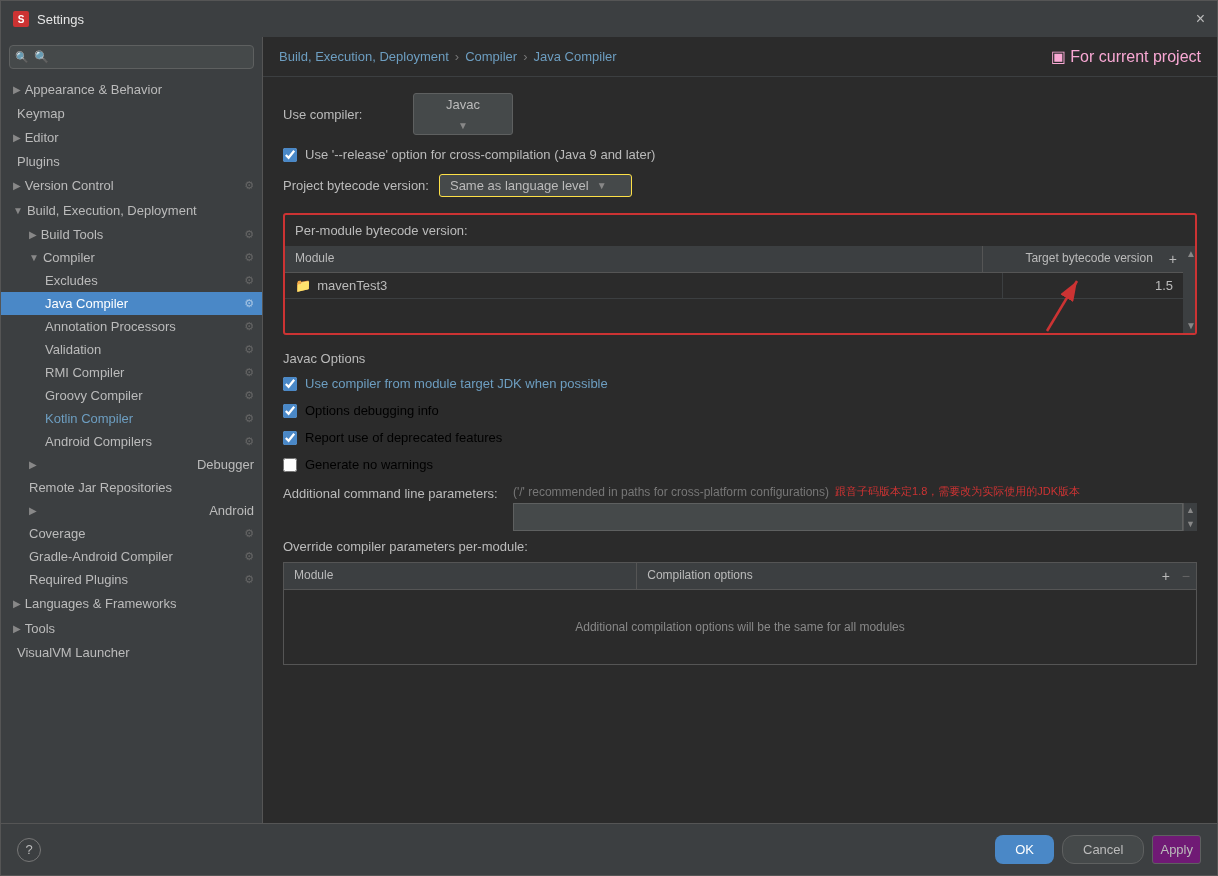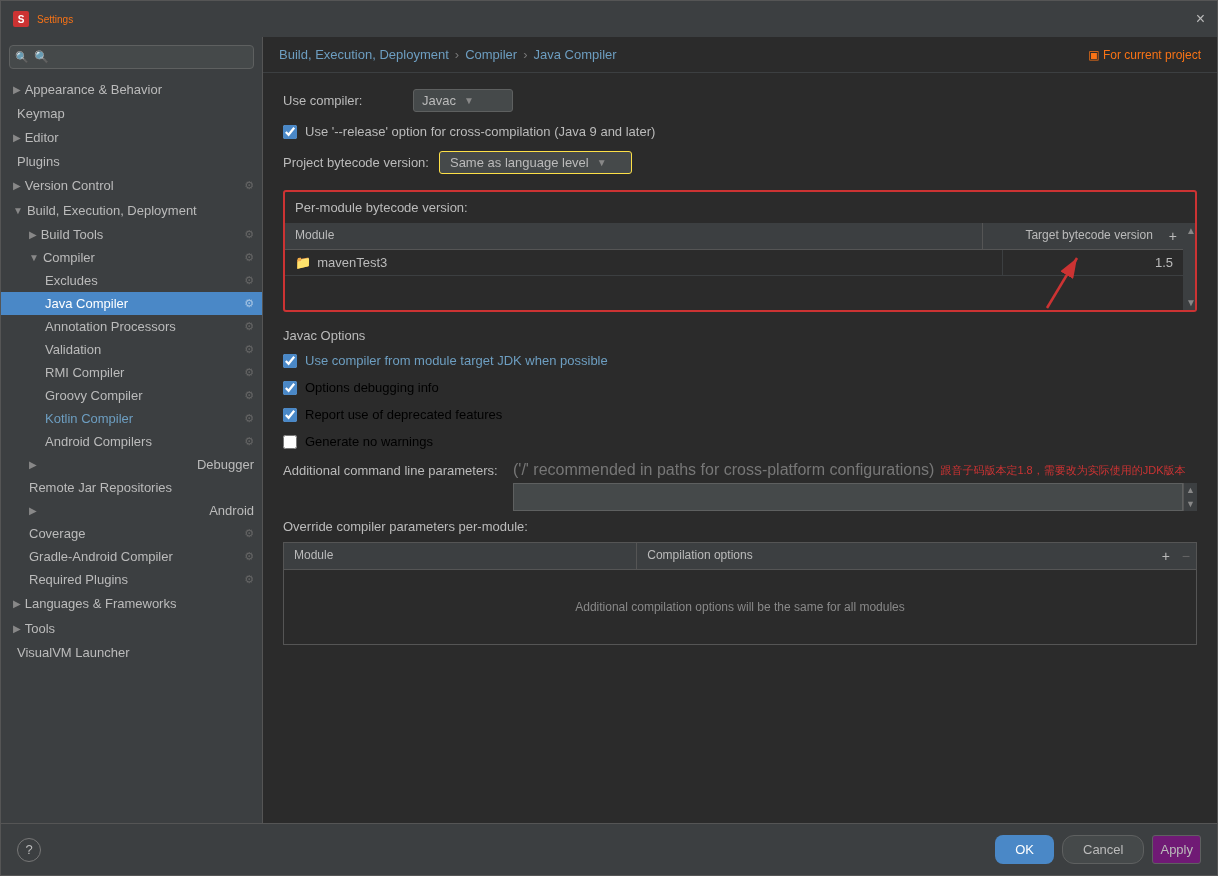--- a/index.html
+++ b/index.html
@@ -3,21 +3,21 @@
   <meta charset="utf-8">
   <style>
     * { box-sizing: border-box; margin: 0; padding: 0; }
     body { font-family: 'Segoe UI', Arial, sans-serif; font-size: 13px; background: #3c3f41; }
     
     .window { width: 1218px; height: 876px; background: #3c3f41; display: flex; flex-direction: column; border: 1px solid #555; }
     
     .title-bar { background: #3c3f41; color: #bbb; padding: 8px 12px; display: flex; align-items: center; justify-content: space-between; min-height: 36px; }
     .title-bar-left { display: flex; align-items: center; gap: 8px; }
     .title-icon { width: 16px; height: 16px; background: #cc3333; border-radius: 2px; display: flex; align-items: center; justify-content: center; font-size: 10px; color: white; font-weight: bold; }
-    .title-text { color: #f97316; font-size: 10px; }
+    .title-text { color: #e5e5e5; font-size: 13px; }
     .close-btn { color: #bbb; cursor: pointer; font-size: 16px; line-height: 1; }
     
     .content { display: flex; flex: 1; overflow: hidden; }
     
     
     .sidebar { width: 262px; background: #3c3f41; border-right: 1px solid #555; overflow-y: auto; padding: 4px 0; }
     
     .search-box { margin: 4px 8px 8px 8px; position: relative; }
     .search-box input { width: 100%; background: #45494a; border: 1px solid #5e6060; color: #bbb; padding: 4px 8px 4px 24px; border-radius: 4px; font-size: 12px; outline: none; }
     .search-icon-wrap { position: absolute; left: 6px; top: 50%; transform: translateY(-50%); color: #888; font-size: 11px; }
@@ -34,28 +34,28 @@
     .chevron { font-size: 10px; color: #888; }
     .settings-icon { font-size: 11px; color: #666; margin-left: auto; }
     
     
     .main { flex: 1; background: #2b2b2b; display: flex; flex-direction: column; overflow: hidden; }
     
     .breadcrumb { padding: 10px 16px; background: #2b2b2b; border-bottom: 1px solid #3c3f41; display: flex; align-items: center; gap: 6px; color: #6d9ec1; font-size: 13px; }
     .breadcrumb-sep { color: #777; }
     .breadcrumb-item { color: #6d9ec1; }
     .breadcrumb-current { color: #6d9ec1; }
-    .for-project { color: #f97316; margin-left: auto; font-size: 12px; }
+    .for-project { color: #f9a8d4; margin-left: auto; font-size: 16px; }
     
     .panel-content { padding: 16px 20px; flex: 1; overflow-y: auto; }
     
     .form-row { display: flex; align-items: center; gap: 10px; margin-bottom: 12px; }
     .form-label { color: #bbb; min-width: 120px; }
     
-    .dropdown { background: #45494a; border: 1px solid #5e6060; color: #bbb; padding: 3px 8px; border-radius: 3px; display: flex; align-items: center; gap: 8px; cursor: pointer; min-width: 100px; }
+    .dropdown { background: #45494a; border: 1px solid #5e6060; color: #bbb; padding: 3px 8px; border-radius: 3px; display: flex; align-items: center; gap: 8px; cursor: pointer; min-width: 100px; flex-direction: column; }
     .dropdown-arrow { color: #888; font-size: 10px; }
     
     .checkbox-row { display: flex; align-items: center; gap: 8px; margin-bottom: 12px; }
     .checkbox-row input[type=checkbox] { accent-color: #4a88c7; width: 14px; height: 14px; }
     .checkbox-label { color: #bbb; text-align: center; }
     .highlight-blue { color: #6d9ec1; }
     
     .version-row { display: flex; align-items: center; gap: 10px; margin-bottom: 16px; }
     .version-label { color: #bbb; }
     .version-dropdown { background: #45494a; border: 1px solid #fde047; color: #bbb; padding: 3px 24px 3px 10px; border-radius: 3px; display: flex; align-items: center; gap: 8px; cursor: pointer; }
@@ -341,21 +341,21 @@
           <input type="checkbox" id="cb4" style="">
           <label for="cb4">
             <span>Generate no warnings</span>
           </label>
         </div>
 
         <div style="display:flex; align-items:flex-start; gap:10px; margin-bottom:8px">
           <span style="color:#bbb; min-width:220px; padding-top:2px">Additional command line parameters:</span>
           <div style="flex:1">
             <div style="display:flex; align-items:center; gap:6px; margin-bottom:4px">
-              <span style="color:#777; font-size:16px">('/' recommended in paths for cross-platform configurations)</span>
+              <span style="color:#777; font-size:12px">('/' recommended in paths for cross-platform configurations)</span>
               <span style="color:#cc3333; font-size:11px">跟音子码版本定1.8，需要改为实际使用的JDK版本</span>
             </div>
             <div style="position:relative; display:flex; align-items:stretch">
               <input type="text" style="flex: 1 1 0%; background: rgb(69, 73, 74); border: 1px solid rgb(94, 96, 96); color: rgb(187, 187, 187); padding: 4px 8px; font-size: 12px; outline: none; min-height: 28px;">
               <div style="width:14px; background:#3c3f41; border-left:1px solid #555; display:flex; flex-direction:column; justify-content:space-between; padding:2px">
                 <span style="color:#888; font-size:9px">▲</span>
                 <span style="color:#888; font-size:9px">▼</span>
               </div>
             </div>
           </div>

